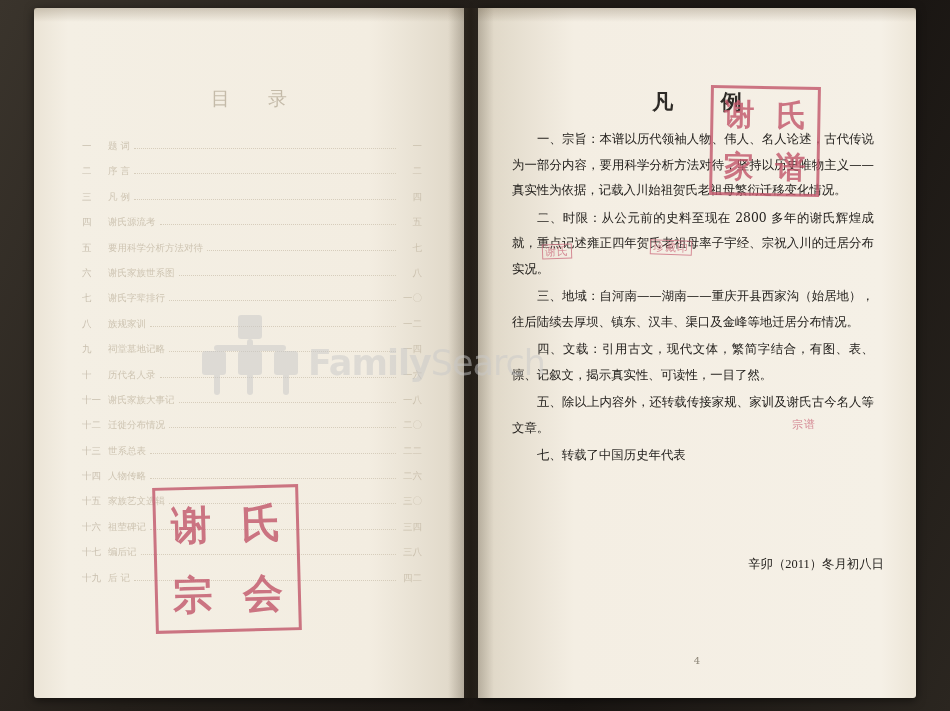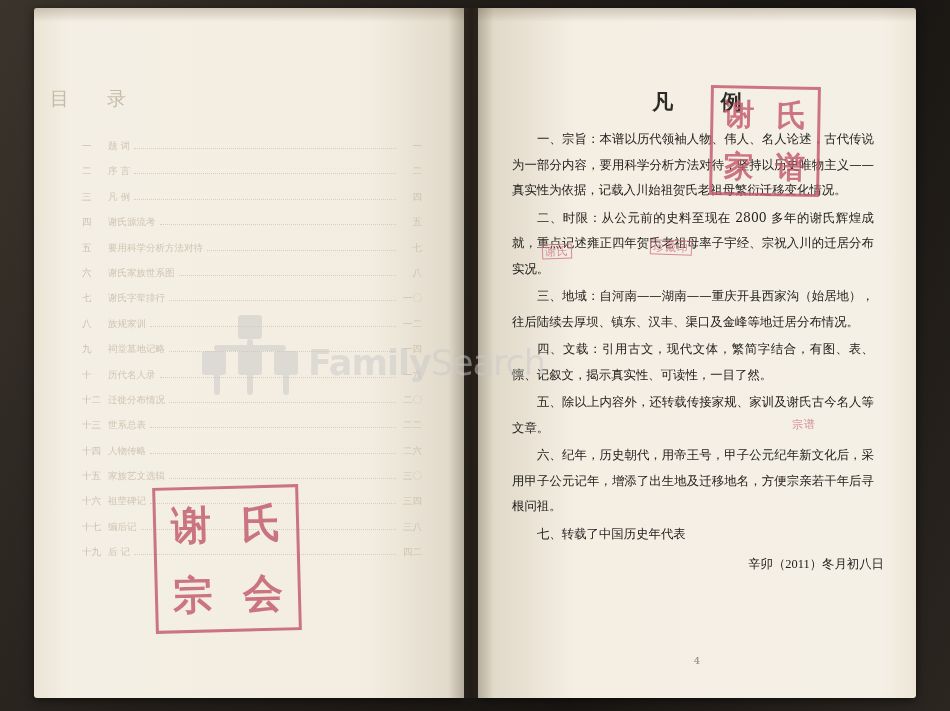--- a/index.html
+++ b/index.html
@@ -72,20 +72,21 @@
     height: 14px;
     background: linear-gradient(to bottom, rgba(120,104,80,0.30), rgba(120,104,80,0));
     pointer-events: none;
   }
   
   .toc-title {
     position: absolute;
     top: 78px;
     left: 0;
     width: 430px;
+    text-align: center;
     font-family: "DejaVu Serif", serif;
     font-size: 19px;
     letter-spacing: 16px;
     color: #b3a894;
     text-indent: 16px;
     opacity: 0.72;
   }
   .toc-list {
     position: absolute;
     top: 132px;
@@ -324,20 +325,26 @@
           <span class="dots"></span>
           <span class="pg">一四</span>
         </div>
         <div class="toc-row">
           <span class="num">十</span>
           <span class="label">历代名人录</span>
           <span class="dots"></span>
           <span class="pg">一六</span>
         </div>
         <div class="toc-row">
+          <span class="num">十一</span>
+          <span class="label">谢氏家族大事记</span>
+          <span class="dots"></span>
+          <span class="pg">一八</span>
+        </div>
+        <div class="toc-row">
           <span class="num">十二</span>
           <span class="label">迁徙分布情况</span>
           <span class="dots"></span>
           <span class="pg">二〇</span>
         </div>
         <div class="toc-row">
           <span class="num">十三</span>
           <span class="label">世系总表</span>
           <span class="dots"></span>
           <span class="pg">二二</span>
@@ -388,21 +395,20 @@
       <div class="edge-top"></div>
 
       <div class="fanli-title">凡 例</div>
 
       <div class="fanli-body">
         <p>一、宗旨：本谱以历代领袖人物、伟人、名人论述，古代传说为一部分内容，要用科学分析方法对待，坚持以历史唯物主义——真实性为依据，记载入川始祖贺氏老祖母繁衍迁移变化情况。</p>
         <p>二、时限：从公元前的史料至现在 2800 多年的谢氏辉煌成就，重点记述雍正四年贺氏老祖母率子宇经、宗祝入川的迁居分布实况。</p>
         <p>三、地域：自河南——湖南——重庆开县西家沟（始居地），往后陆续去厚坝、镇东、汉丰、渠口及金峰等地迁居分布情况。</p>
         <p>四、文载：引用古文，现代文体，繁简字结合，有图、表、懔、记叙文，揭示真实性、可读性，一目了然。</p>
         <p>五、除以上内容外，还转载传接家规、家训及谢氏古今名人等文章。</p>
-        <p>六、纪年，历史朝代，用帝王号，甲子公元纪年新文化后，采用甲子公元记年，增添了出生地及迁移地名，方便宗亲若干年后寻根问祖。</p>
         <p>七、转载了中国历史年代表</p>
       </div>
 
       <div class="signature">辛卯（2011）冬月初八日</div>
       <div class="page-number">4</div>
     </div>
 
     <div class="seal seal-right">
       <div class="seal-grid">
         <span>谢</span>

